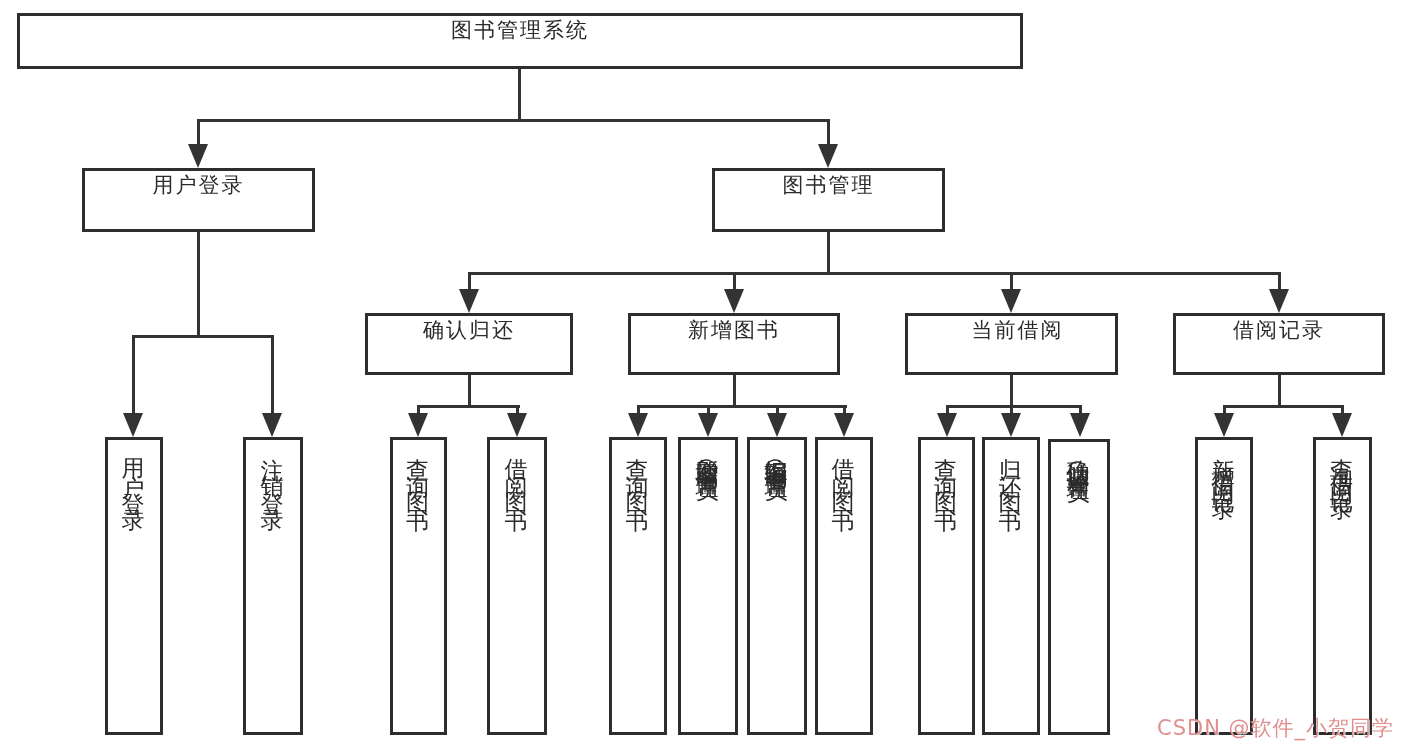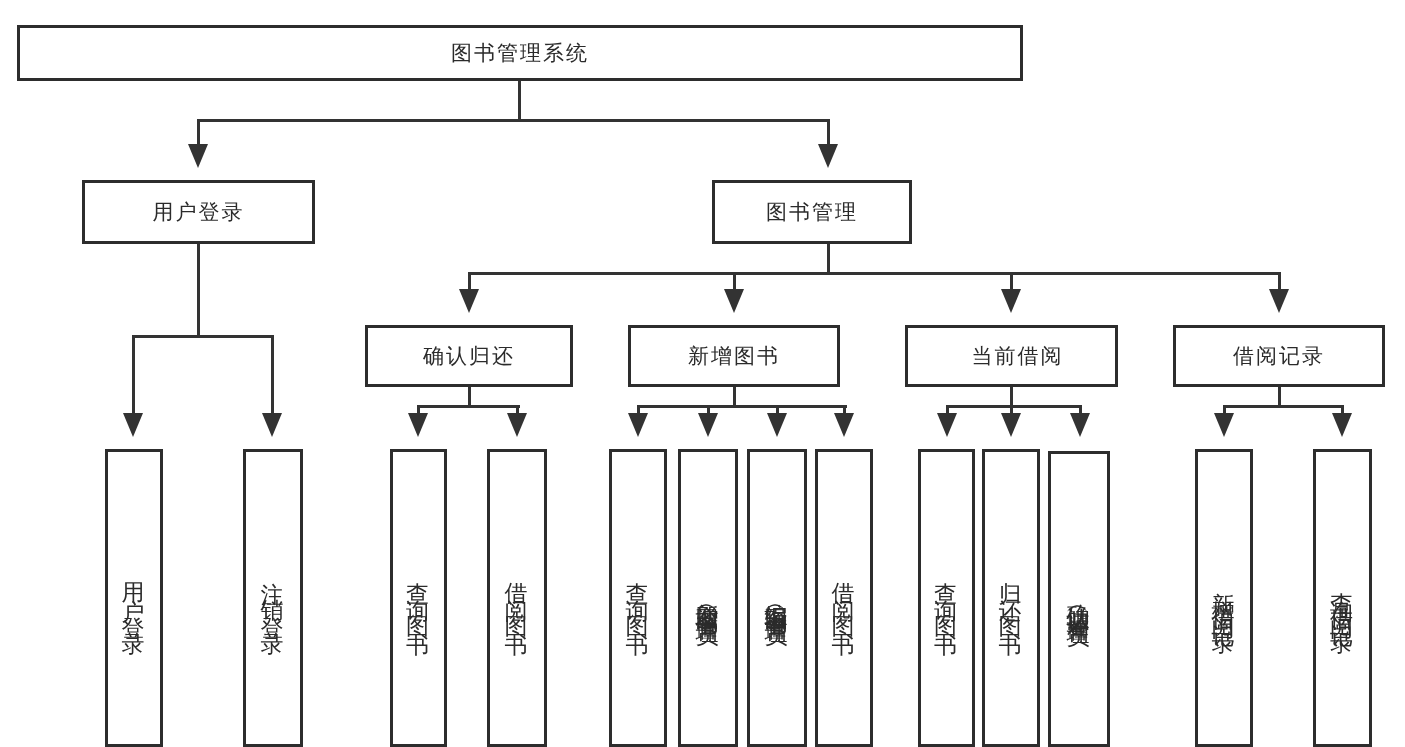--- a/index.html
+++ b/index.html
@@ -10,21 +10,21 @@
     --wm:#e08e8e;
   }
   html,body{margin:0;padding:0;background:var(--bg);}
   #stage{
     position:relative;width:1405px;height:747px;background:var(--bg);
     font-family:"DejaVu Sans","Liberation Sans",sans-serif;
     color:var(--text);overflow:hidden;
   }
   .box{
     position:absolute;box-sizing:border-box;border:3px solid var(--border);
-    background:#fff;display:flex;align-items:center;justify-content:center;margin-top:12px;
+    background:#fff;display:flex;align-items:flex-start;justify-content:center;
   }
   .box-wide{font-size:21px;letter-spacing:2px;}
   .box-tall{font-size:23px;}
   .vtext{
     writing-mode:vertical-rl;text-orientation:mixed;
     display:flex;align-items:center;justify-content:center;
   }
   .ls-loose{letter-spacing:17px;}
   .ls-mid{letter-spacing:8px;}
   .ls-tight{letter-spacing:3px;}
@@ -106,21 +106,21 @@
   <div class="line" style="left:1341px;top:405px;width:3px;height:16px;"></div>
   <div class="arrow" style="left:1332px;top:413px;"></div>
 
   <div class="box box-wide" style="left:17px;top:13px;width:1006px;height:56px;">
     <span>图书管理系统</span>
   </div>
 
   <div class="box box-wide" style="left:82px;top:168px;width:233px;height:64px;">
     <span>用户登录</span>
   </div>
-  <div class="box box-wide" style="left:712px;top:168px;width:200px;height:64px;">
+  <div class="box box-wide" style="left:712px;top:168px;width:233px;height:64px;">
     <span>图书管理</span>
   </div>
 
   <div class="box box-wide" style="left:365px;top:313px;width:208px;height:62px;">
     <span>确认归还</span>
   </div>
   <div class="box box-wide" style="left:628px;top:313px;width:212px;height:62px;">
     <span>新增图书</span>
   </div>
   <div class="box box-wide" style="left:905px;top:313px;width:213px;height:62px;padding-left:12px;">
@@ -167,13 +167,14 @@
     <span class="vtext ls-tight">确认归还（管理员）</span>
   </div>
 
   <div class="box box-tall" style="left:1195px;top:437px;width:58px;height:298px;">
     <span class="vtext ls-mid">新增借阅记录</span>
   </div>
   <div class="box box-tall" style="left:1313px;top:437px;width:59px;height:298px;">
     <span class="vtext ls-mid">查询借阅记录</span>
   </div>
 
+  <div class="watermark">CSDN @软件_小贺同学</div>
 </div>
 
 </body></html>

